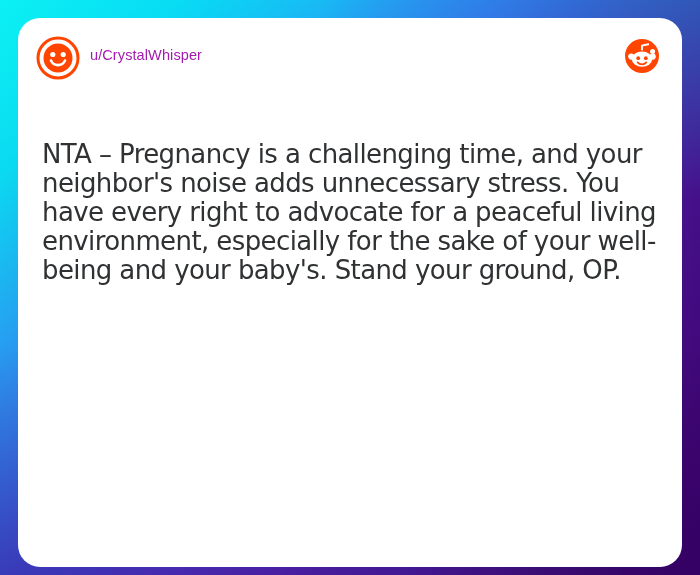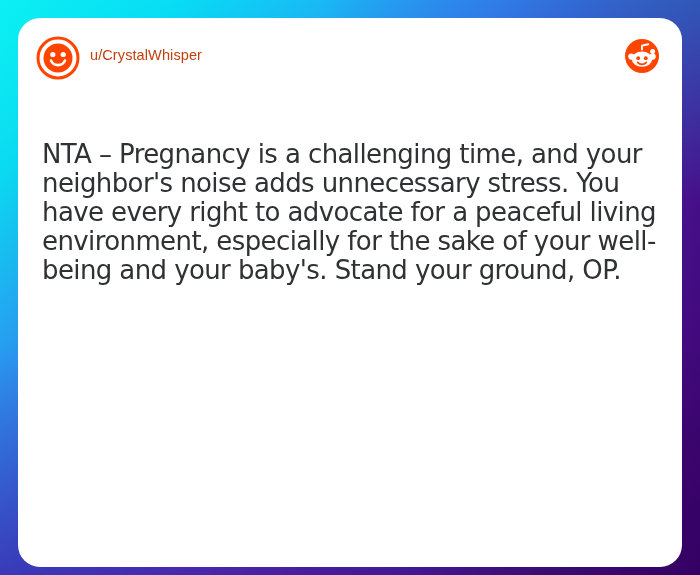--- a/index.html
+++ b/index.html
@@ -84,21 +84,21 @@
     width: 44px;
     height: 44px;
     display: block;
   }
 
   .username {
     position: absolute;
     left: 72px;
     top: 29px;
     font-size: 14.5px;
-    color: #c2410c;
+    color: #a21caf;
     letter-spacing: 0.1px;
     font-family: "Liberation Sans", sans-serif;
     white-space: nowrap;
   }
 
   .brand-logo {
     position: absolute;
     right: 20px;
     top: 18px;
     width: 40px;

